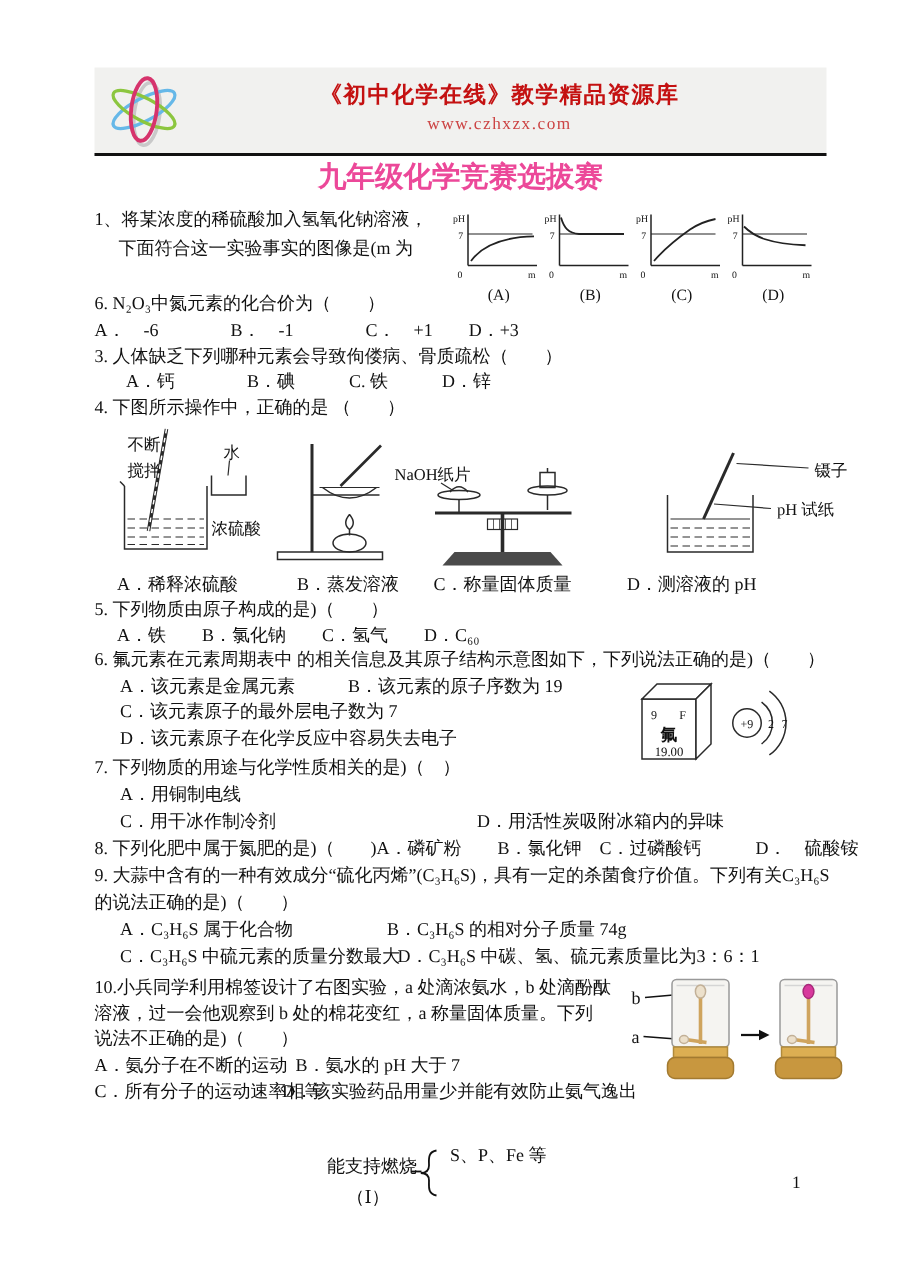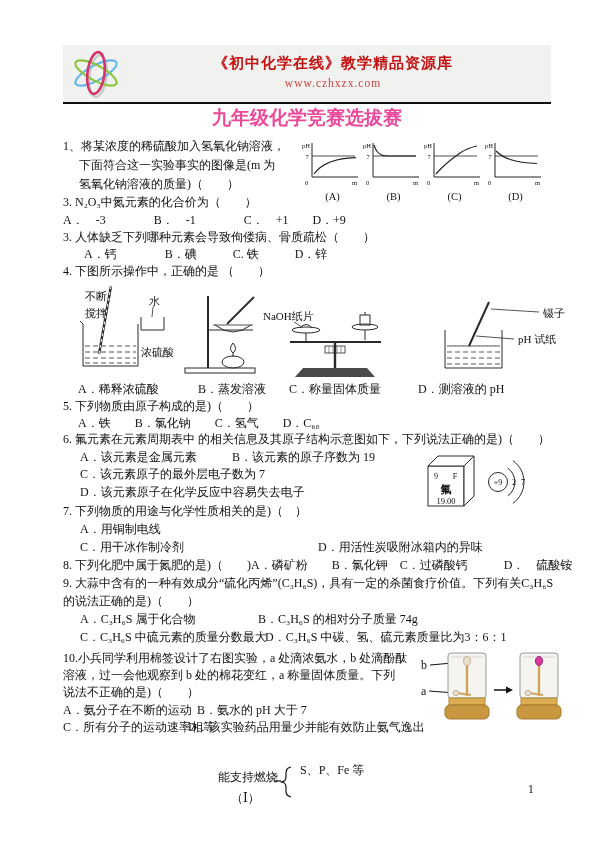--- a/index.html
+++ b/index.html
@@ -47,21 +47,20 @@
       </g>
     </svg>
     <div class="site-title">《初中化学在线》教学精品资源库</div>
     <div class="site-url">www.czhxzx.com</div>
   </div>
 
   <div class="doc-title">九年级化学竞赛选拔赛</div>
 
   <div class="t" style="left:63px;top:139px">1、将某浓度的稀硫酸加入氢氧化钠溶液，</div>
   <div class="t" style="left:79px;top:158px">下面符合这一实验事实的图像是(m 为</div>
-  <div class="t" style="left:79px;top:177px">氢氧化钠溶液的质量)（　　）</div>
 
   <div class="graph-row">
 
     <div class="graph-cell">
       <svg width="58" height="46" viewBox="0 0 58 46">
         <g stroke="#222" fill="none" stroke-width="1">
           <line x1="10" y1="3" x2="10" y2="37"></line>
             <line x1="10" y1="37" x2="56" y2="37"></line>
           <line x1="10" y1="16" x2="53" y2="16" stroke-width="0.8"></line>
           <path d="M12,34 C20,23 34,18 54,17.6" stroke-width="1.2"></path>
@@ -116,22 +115,22 @@
         </g>
         <text x="0" y="8" font-size="6.5">pH</text>
         <text x="3.5" y="19" font-size="6.5">7</text>
         <text x="3" y="45" font-size="6.5">0</text>
         <text x="50" y="45" font-size="6.5">m</text>
       </svg>
       <div class="gcap">(D)</div>
     </div>
   </div>
 
-  <div class="t" style="left:63px;top:195px">3. N₂O₃中氮元素的化合价为（　　）</div>
-  <div class="t" style="left:63px;top:213px">A．　-3　　　　B．　-1　　　　C．　+1　　D．+9</div>
+  <div class="t" style="left:63px;top:195px">6. N₂O₃中氮元素的化合价为（　　）</div>
+  <div class="t" style="left:63px;top:213px">A．　-6　　　　B．　-1　　　　C．　+1　　D．+3</div>
   <div class="t" style="left:63px;top:230px">3. 人体缺乏下列哪种元素会导致佝偻病、骨质疏松（　　）</div>
   <div class="t" style="left:84px;top:247px">A．钙　　　　B．碘　　　C. 铁　　　D．锌</div>
 
   <div class="t" style="left:63px;top:264px">4. 下图所示操作中，正确的是 （　　）</div>
 
   <svg class="abs" style="left:63px;top:284px" width="505" height="96" viewBox="0 0 505 96">
 
     <g stroke="#2a2a2a" fill="none" stroke-width="1">
       <line x1="48" y1="2" x2="36" y2="70" stroke-width="2.4"></line>
       <line x1="48" y1="2" x2="36" y2="70" stroke="#ffffff" stroke-width="1" stroke-dasharray="3,3"></line>

